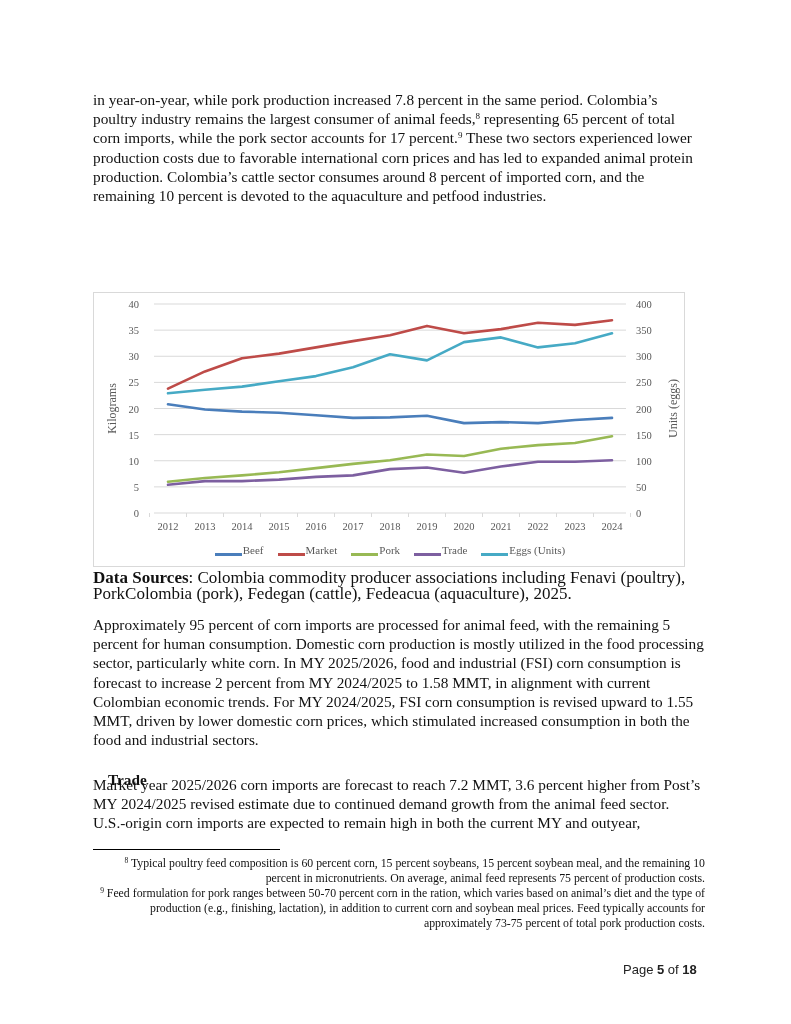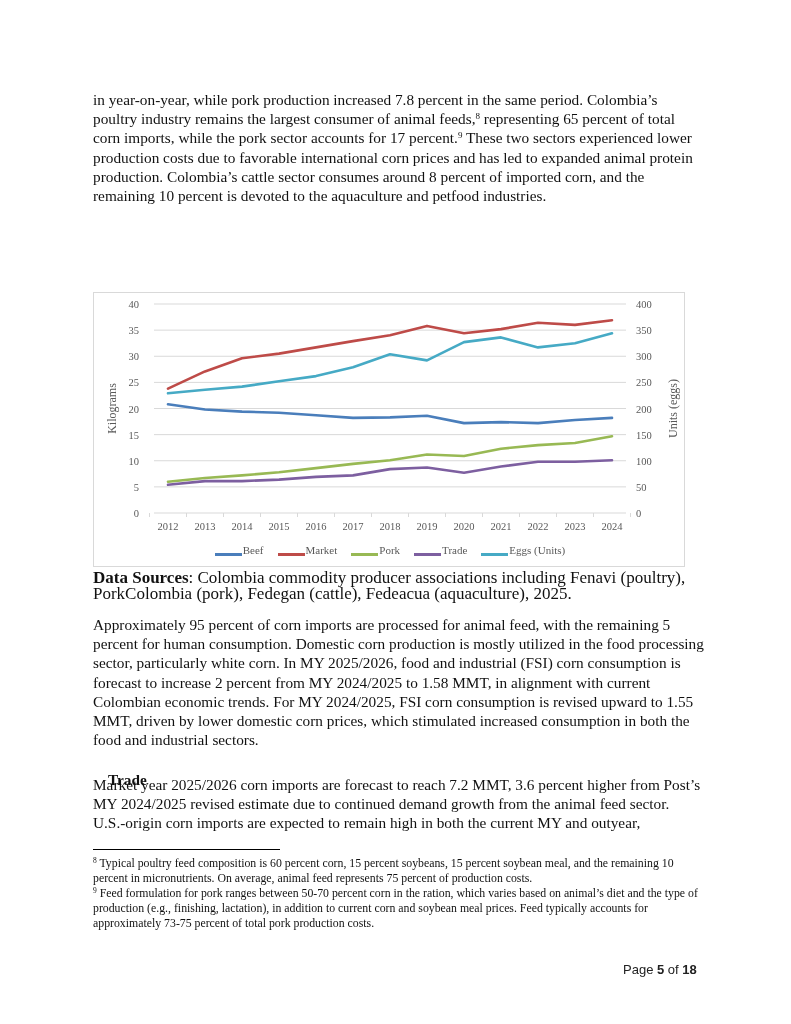--- a/index.html
+++ b/index.html
@@ -16,21 +16,21 @@
   .axis-title { font-family: "Liberation Serif", serif; font-size: 12px; fill: #595959; }
   .legend { position: absolute; left: 0; width: 592px; top: 251px; display: flex; justify-content: center; gap: 14px; font-size: 11px; color: #595959; }
   .legend-item { display: flex; align-items: flex-end; }
   .legend-swatch { display: inline-block; width: 27px; height: 3px; margin-right: 1px; }
   #sources { position: absolute; left: 93px; top: 570px; width: 612px; font-size: 17px; line-height: 15.5px; margin: 0; }
   #sources b { font-weight: bold; }
   #p3 { top: 615px; }
   #trade-heading { position: absolute; left: 93px; top: 756px; font-size: 15.3px; font-weight: bold; margin: 15px; }
   #p4 { top: 775px; }
   .fn-rule { position: absolute; left: 93px; top: 849px; width: 187px; height: 1px; background: #000; }
-  .footnotes { position: absolute; left: 93px; top: 856px; width: 612px; font-size: 11.8px; line-height: 15.1px; margin: 0; }
+  .footnotes { position: absolute; left: 93px; top: 856px; width: 612px; font-size: 11.8px; line-height: 15.1px; margin: 0; text-align: right; }
   .footnotes sup { font-size: 7.5px; line-height: 0; vertical-align: 4px; }
   .page-num { position: absolute; left: 623px; top: 962px; font-family: "Liberation Sans", sans-serif; font-size: 13px; color: #222; text-align: right; }
   .page-num b { font-weight: bold; }
 </style>
 </head>
 <body>
 
 <div class="page">
 
   <p class="para" id="p1"><span>in year-on-year, while pork production increased 7.8 percent in the same period. Colombia’s poultry industry remains the largest consumer of animal feeds,</span><sup>8</sup><span> representing 65 percent of total corn imports, while the pork sector accounts for 17 percent.</span><sup>9</sup><span> These two sectors experienced lower production costs due to favorable international corn prices and has led to expanded animal protein production. Colombia’s cattle sector consumes around 8 percent of imported corn, and the remaining 10 percent is devoted to the aquaculture and petfood industries.</span></p>

